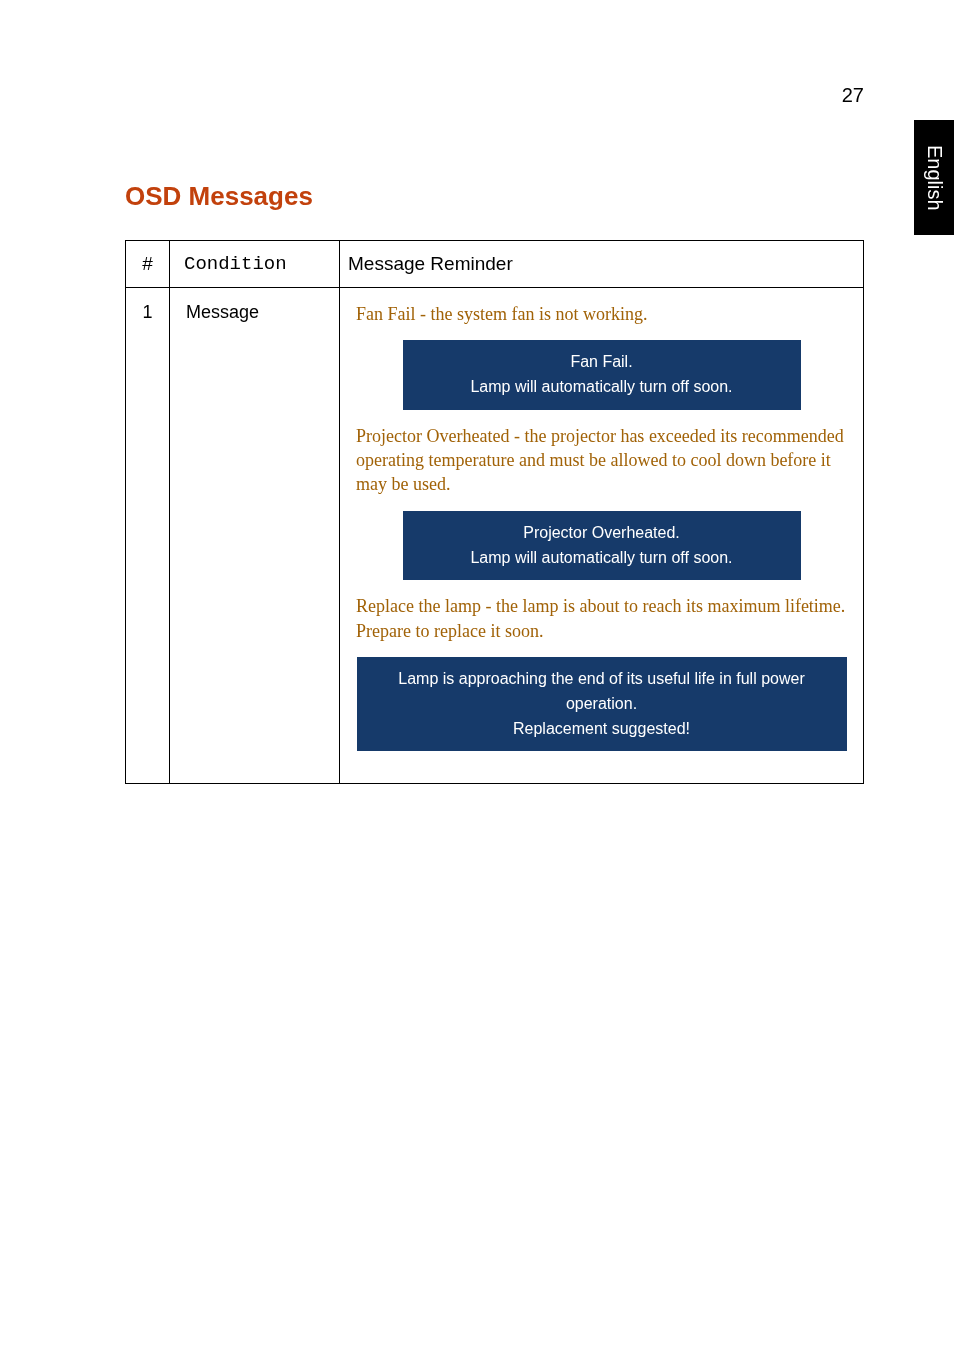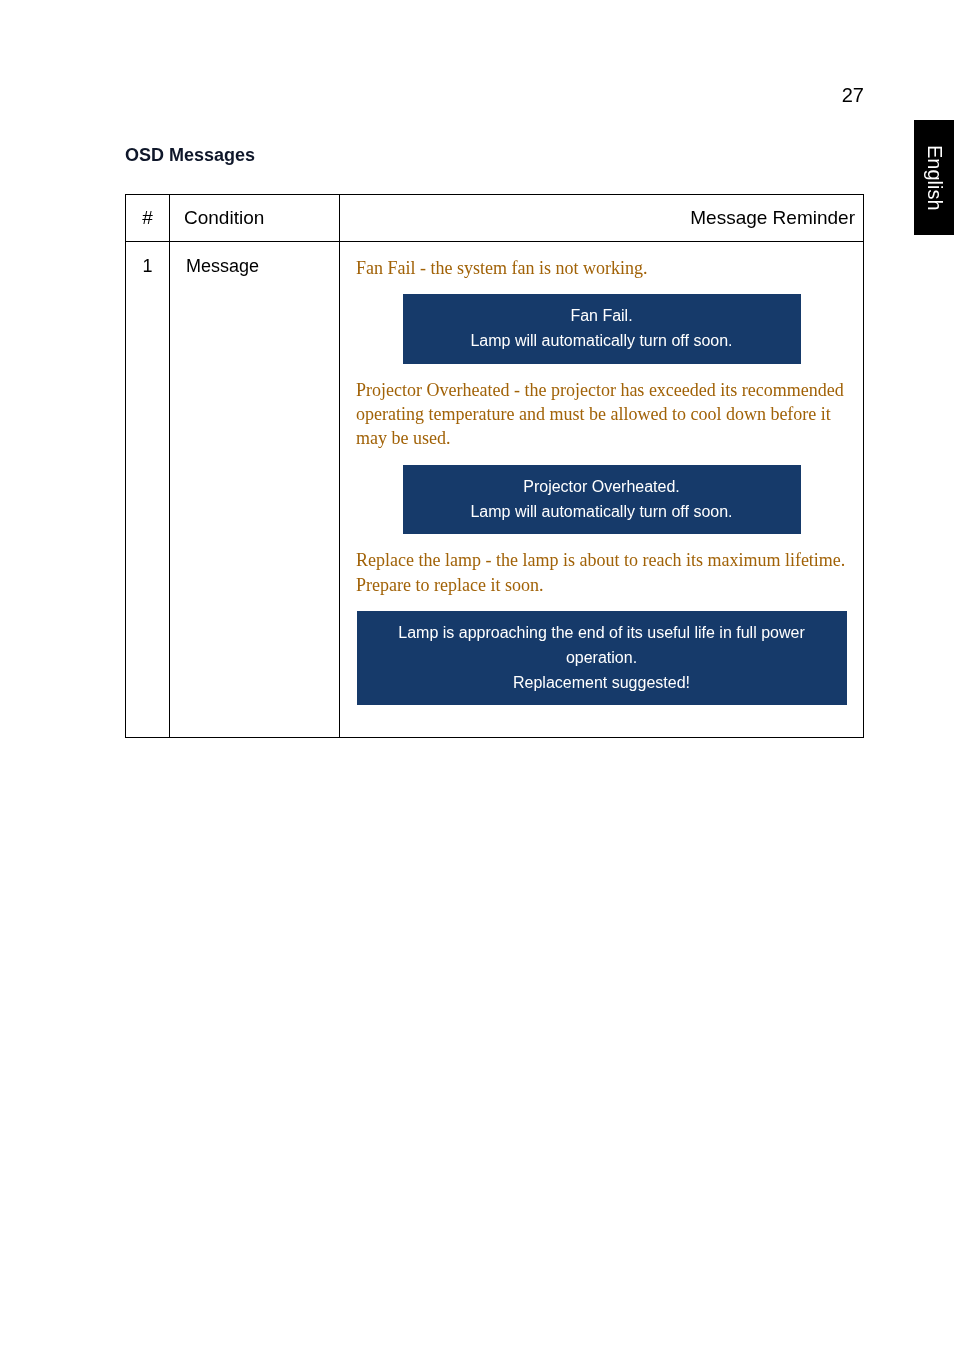--- a/index.html
+++ b/index.html
@@ -30,42 +30,43 @@
       justify-content: center;
       font-size: 20px;
       writing-mode: vertical-rl;
       text-orientation: mixed;
       font-weight: 500;
     }
     .content {
       padding: 145px 90px 0 125px;
     }
     .heading {
-      font-size: 18px;
+      font-size: 26px;
       font-weight: 600;
-      color: #0f172a;
+      color: #c2410c;
       margin-bottom: 28px;
+      margin-top: 36px;
     }
     table.osd {
       border-collapse: collapse;
       width: 100%;
     }
     table.osd th, table.osd td {
       border: 1px solid #000;
       vertical-align: top;
       text-align: left;
     }
     table.osd th {
       font-weight: 400;
       font-size: 19px;
       padding: 12px 8px;
     }
     table.osd th.col-num { width: 44px; text-align: center; }
-    table.osd th.col-cond { width: 170px; padding-left: 14px; }
-    table.osd th.col-msg { text-align: right; margin-top: 17px; }
+    table.osd th.col-cond { width: 170px; padding-left: 14px; font-family: Liberation Mono, monospace; }
+    table.osd th.col-msg { text-align: left; margin-top: 17px; }
     table.osd td {
       font-size: 18px;
       padding: 14px 16px 18px 16px;
     }
     table.osd td.cell-num { text-align: center; }
     .reminder-cell p {
       color: #a16207;
       margin-bottom: 14px;
       line-height: 1.35;
       font-family: Liberation Serif, serif;

